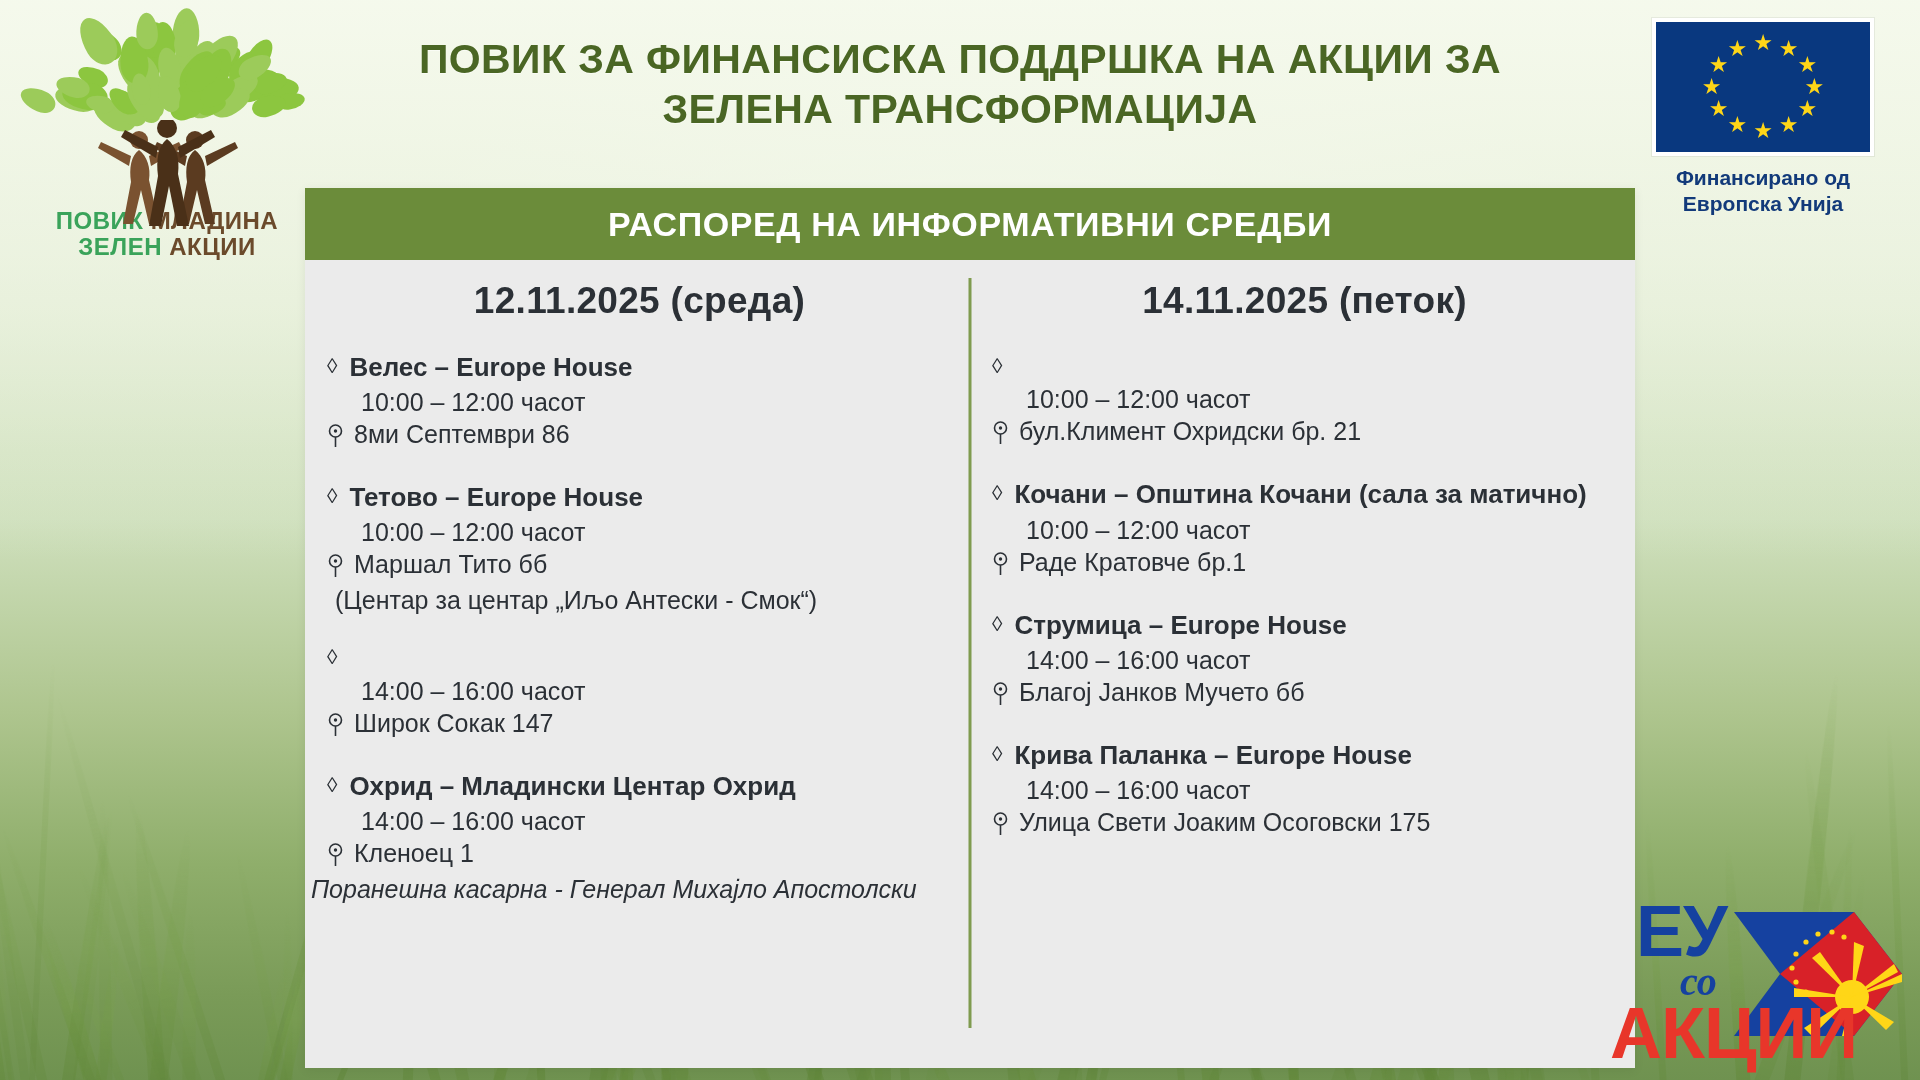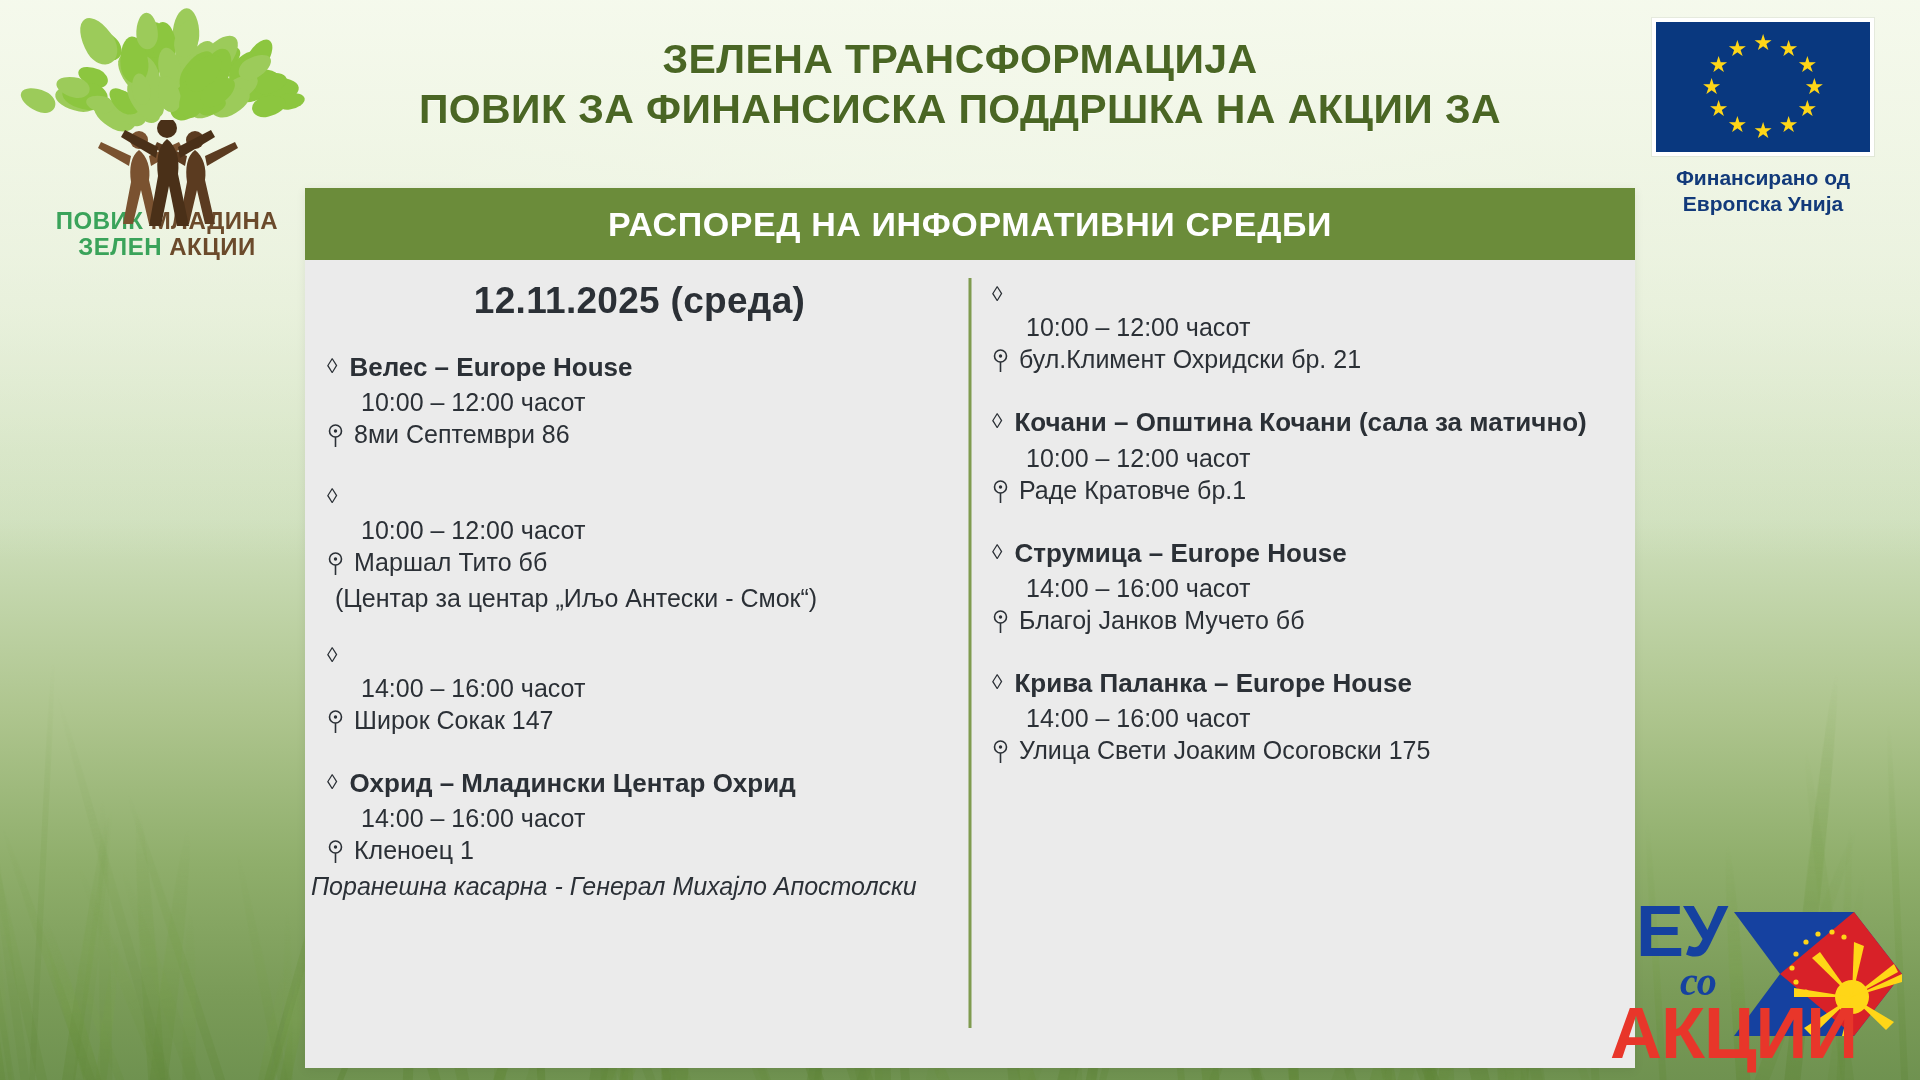--- a/index.html
+++ b/index.html
@@ -334,22 +334,22 @@
     <span class="c-green">ПОВИК</span>
     <span class="c-brown">МЛАДИНА</span>
   </div>
   <div class="logo-text2">
     <span class="c-green">ЗЕЛЕН</span>
     <span class="c-brown">АКЦИИ</span>
   </div>
 </div>
 
 <div class="main-title">
+  <div>ПОВИК ЗА ФИНАНСИСКА ПОДДРШКА НА АКЦИИ ЗА</div>
   <div>ЗЕЛЕНА ТРАНСФОРМАЦИЈА</div>
-  <div>ПОВИК ЗА ФИНАНСИСКА ПОДДРШКА НА АКЦИИ ЗА</div>
 </div>
 
 <div class="eu-badge">
   <div class="eu-flag" id="euflag">
       <div class="eu-star" style="left: 50%; top: 16%;">
         <span style="color:#ffd617">★</span>
       </div>
       <div class="eu-star" style="left: 62%; top: 20.5551%;">
         <span style="color:#ffd617">★</span>
       </div>
@@ -407,20 +407,21 @@
                 <circle cx="8.5" cy="7" r="6" fill="none" stroke="#2b3036" stroke-width="1.6"></circle>
                 <circle cx="8.5" cy="7" r="1.7" fill="#2b3036"></circle>
                 <line x1="8.5" y1="13" x2="8.5" y2="23" stroke="#2b3036" stroke-width="1.6"></line>
               </svg></span>
             <span class="entry-addr-text">8ми Септември 86</span>
           </div>
         </div>
         <div class="entry">
           <div class="entry-title">
             <span class="diamond">◊</span>
+            <span>Тетово – Europe House</span>
           </div>
           <div class="entry-time">10:00 – 12:00 часот</div>
           <div class="entry-addr">
             <span class="pin"><svg width="17" height="24" viewBox="0 0 17 24">
                 <circle cx="8.5" cy="7" r="6" fill="none" stroke="#2b3036" stroke-width="1.6"></circle>
                 <circle cx="8.5" cy="7" r="1.7" fill="#2b3036"></circle>
                 <line x1="8.5" y1="13" x2="8.5" y2="23" stroke="#2b3036" stroke-width="1.6"></line>
               </svg></span>
             <span class="entry-addr-text">Маршал Тито бб</span>
           </div>
@@ -451,20 +452,21 @@
                 <circle cx="8.5" cy="7" r="6" fill="none" stroke="#2b3036" stroke-width="1.6"></circle>
                 <circle cx="8.5" cy="7" r="1.7" fill="#2b3036"></circle>
                 <line x1="8.5" y1="13" x2="8.5" y2="23" stroke="#2b3036" stroke-width="1.6"></line>
               </svg></span>
             <span class="entry-addr-text">Кленоец 1</span>
           </div>
           <div class="entry-note flush" style="margin-left: -16px;">Поранешна касарна - Генерал Михајло Апостолски</div>
         </div>
       </div>
       <div class="col">
+        <div class="date-head">14.11.2025 (петок)</div>
         <div class="entry">
           <div class="entry-title">
             <span class="diamond">◊</span>
           </div>
           <div class="entry-time">10:00 – 12:00 часот</div>
           <div class="entry-addr">
             <span class="pin"><svg width="17" height="24" viewBox="0 0 17 24">
                 <circle cx="8.5" cy="7" r="6" fill="none" stroke="#2b3036" stroke-width="1.6"></circle>
                 <circle cx="8.5" cy="7" r="1.7" fill="#2b3036"></circle>
                 <line x1="8.5" y1="13" x2="8.5" y2="23" stroke="#2b3036" stroke-width="1.6"></line>

